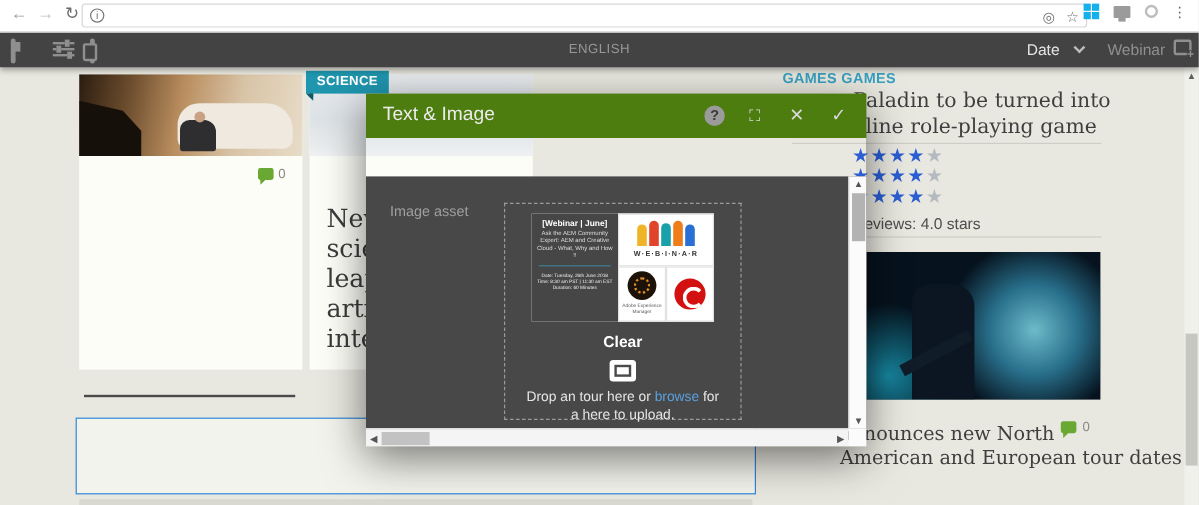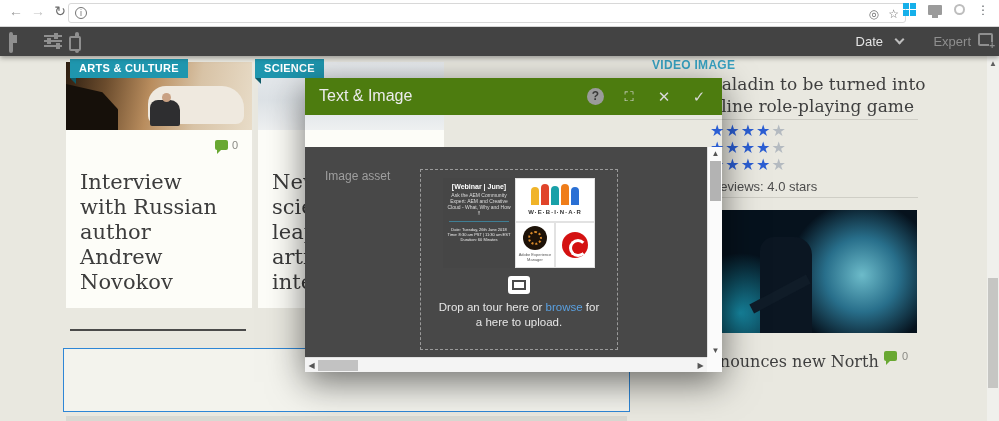--- a/index.html
+++ b/index.html
@@ -178,49 +178,42 @@
       <span class="monitor-ico"></span>
       <span class="circle-ico"></span>
       <span class="dots-ico">⋮</span>
     </div>
   </div>
 
   <div class="aem-toolbar">
     <span class="tb-ico sidepanel-ico" style="left:9px;"></span>
     <span class="tb-ico sliders-ico" style="left:40px;"><i></i><i></i><i></i><b></b><b></b><b></b></span>
     <span class="tb-ico device-ico" style="left:71px;"></span>
+    <div class="tb-lang">ENGLISH</div>
     <span class="tb-edit">Date</span>
     <span class="tb-chevron"></span>
-    <span class="tb-preview">Expert</span>
+    <span class="tb-preview">Webinar</span>
     <span class="annotate-ico"></span>
   </div>
 
   <div class="page">
 
-    <div class="badge badge1">ARTS &amp; CULTURE</div>
     <div class="badge badge2">SCIENCE</div>
 
     <div class="card card1">
       <div class="card-img photo-arts">
         <div class="piano"></div>
           <div class="sofa"></div>
           <div class="person"></div>
           <div class="head"></div>
       </div>
       <div class="card-body">
         <div class="comment-row">
           <span class="comment-ico"></span>
           <span class="comment-count">0</span>
-        </div>
-        <div class="card-title serif">
-          <div>Interview</div>
-          <div>with Russian</div>
-          <div>author</div>
-          <div>Andrew</div>
-          <div>Novokov</div>
         </div>
       </div>
     </div>
 
     <div class="card card2">
       <div class="card-img photo-sci"></div>
       <div class="card-body">
         <div class="comment-row"></div>
         <div class="card-title serif">
           <div>New</div>
@@ -229,38 +222,39 @@
           <div>artis</div>
           <div>inte</div>
         </div>
       </div>
     </div>
 
     <div class="sec-rule"></div>
     <div class="blue-box"></div>
     <div class="bottom-band"></div>
 
-    <div class="vg-heading">VIDEO IMAGE</div>
+    <div class="vg-heading">GAMES GAMES</div>
     <div class="vg-line1 serif">Paladin to be turned into</div>
     <div class="vg-line2 serif">online role-playing game</div>
     <div class="divider div1"></div>
     <div class="stars">
         <div><span class="star-filled">★</span><span class="star-filled">★</span><span class="star-filled">★</span><span class="star-filled">★</span><span class="star-empty">★</span></div>
         <div><span class="star-filled">★</span><span class="star-filled">★</span><span class="star-filled">★</span><span class="star-filled">★</span><span class="star-empty">★</span></div>
         <div><span class="star-filled">★</span><span class="star-filled">★</span><span class="star-filled">★</span><span class="star-filled">★</span><span class="star-empty">★</span></div>
       </div>
     <div class="reviews-line">reviews: 4.0 stars</div>
     <div class="divider div2"></div>
     <div class="concert">
       <div class="glow"></div>
         <div class="glow2"></div>
         <div class="figure"></div>
         <div class="guitar"></div>
     </div>
     <div class="vg-cap1 serif">announces new North</div>
+    <div class="vg-cap2 serif">American and European tour dates</div>
     <div class="vg-comment">
       <span class="comment-ico"></span>
       <span class="comment-count">0</span>
     </div>
   </div>
 
   <div class="dialog">
     <div class="dlg-header">
       <span class="dlg-title">Text &amp; Image</span>
       <span class="dlg-hico help-ico">?</span>
@@ -295,20 +289,21 @@
               <div class="tr-aem">
                 <div class="aem-logo"></div>
                 <div class="aem-cap">Adobe Experience Manager</div>
               </div>
               <div class="tr-cc">
                   <div class="cc-logo"></div>
                 </div>
             </div>
           </div>
         </div>
+        <div class="clear-btn">Clear</div>
         <div class="drop-ico"></div>
         <div class="drop-text"><span>Drop an tour here or </span><span class="browse-link">browse</span><span> for a here to upload.</span></div>
       </div>
     </div>
     <div class="dlg-vscroll">
       <span class="arr" style="top:0;">▲</span>
       <span class="thumb"></span>
       <span class="arr" style="bottom:0;">▼</span>
     </div>
     <div class="dlg-hscroll">

